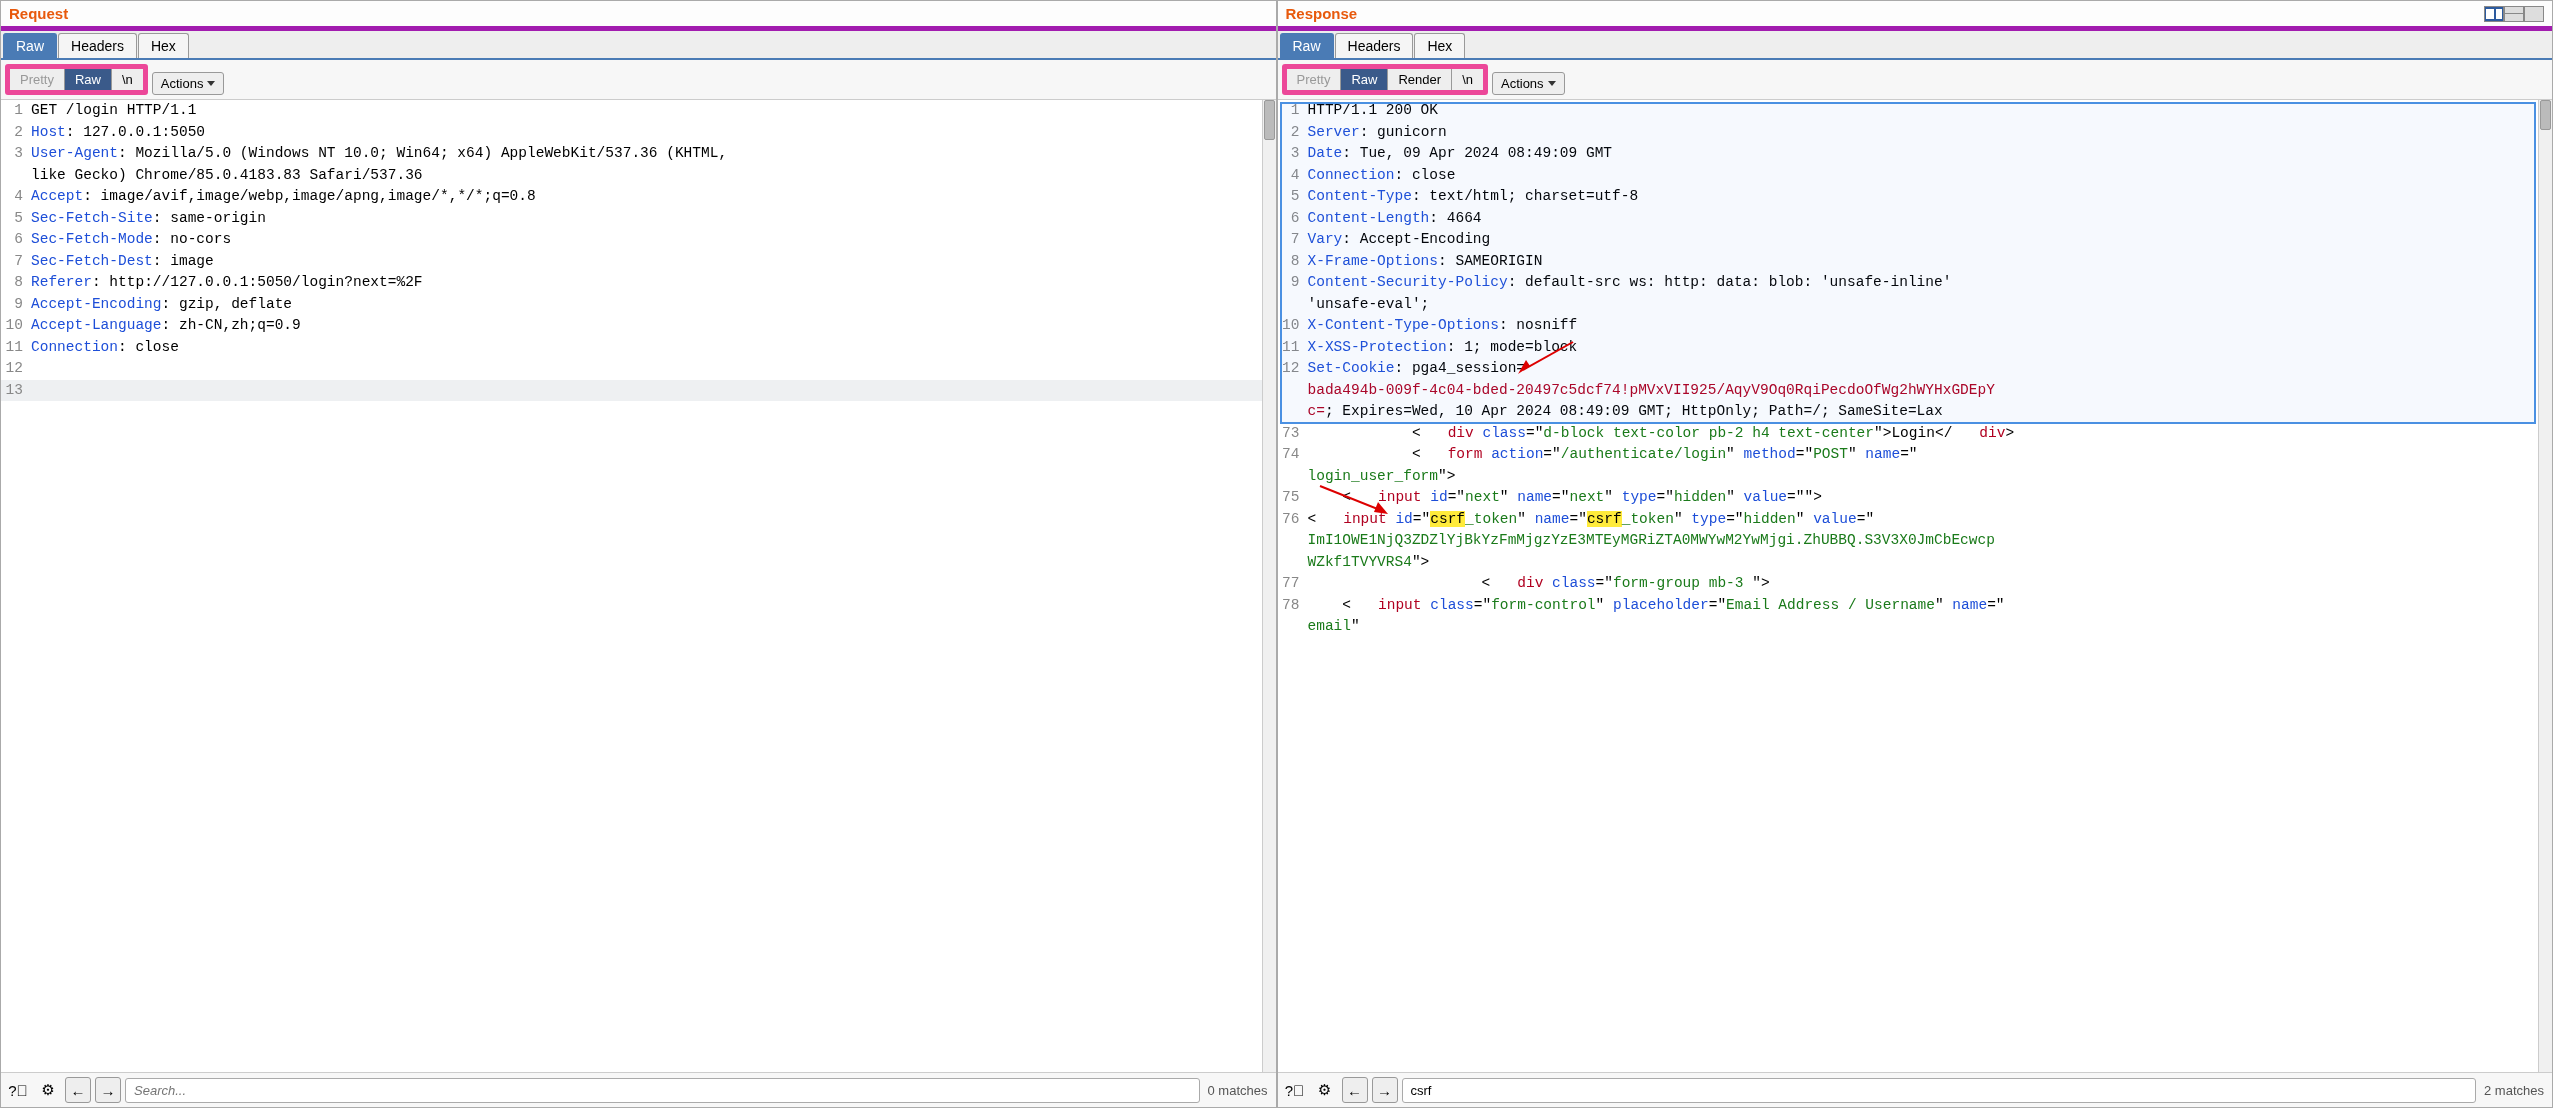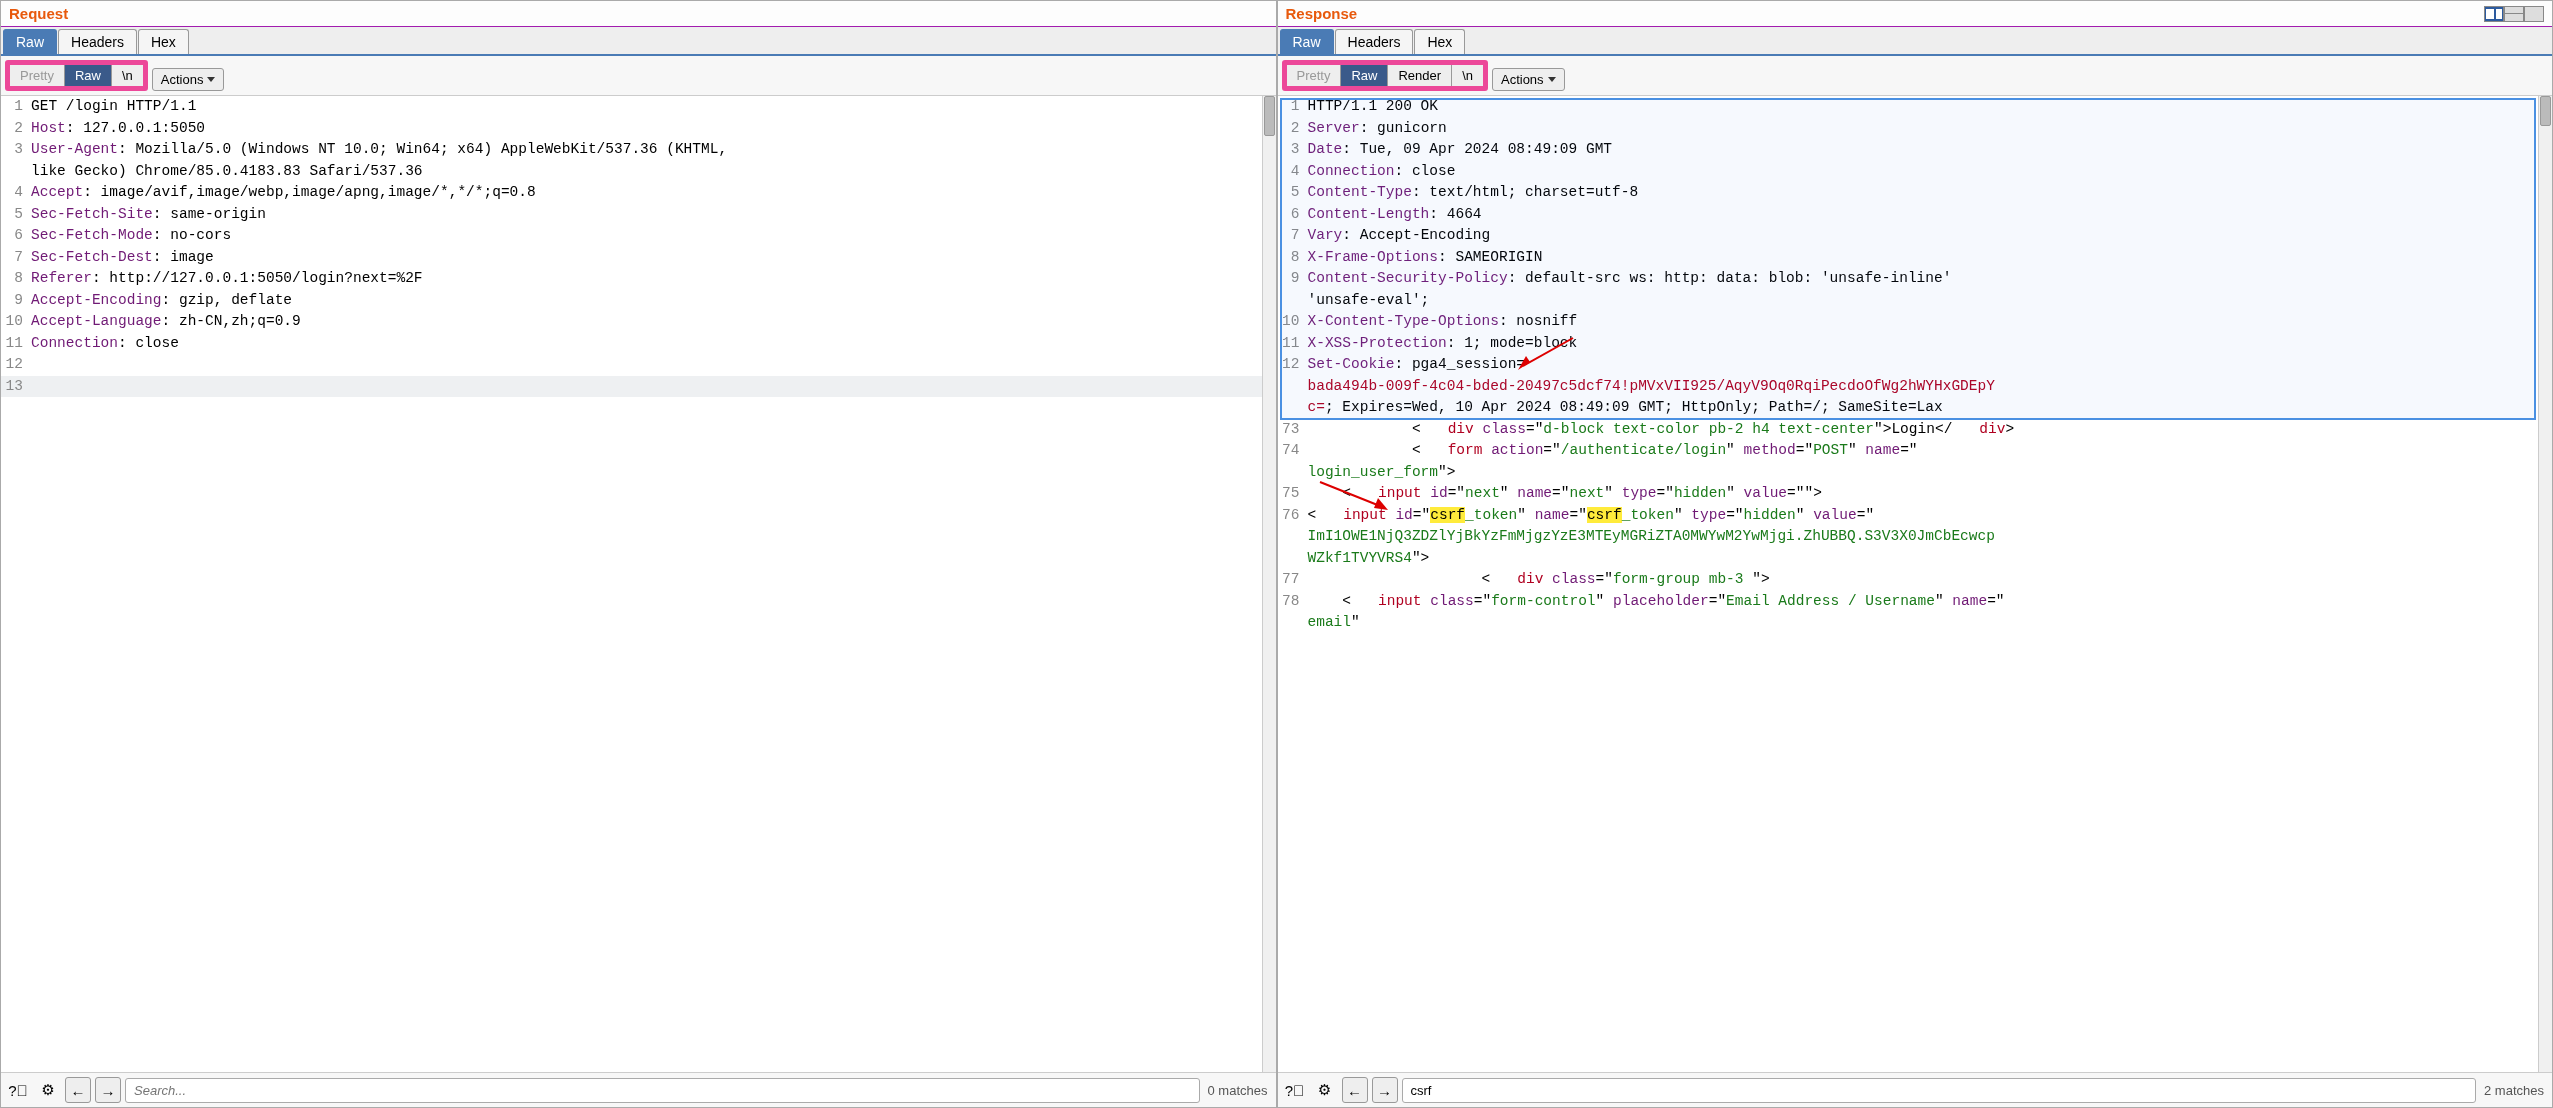--- a/index.html
+++ b/index.html
@@ -15,21 +15,21 @@
   flex: 1;
   display: flex;
   flex-direction: column;
   border: 1px solid #aaa;
   min-width: 0;
 }
 .panel-header {
   display: flex;
   align-items: center;
   padding: 4px 8px;
-  border-bottom: 1px solid #a21caf;
+  border-bottom: 5px solid #a21caf;
   background: #fdfdfd;
 }
 .panel-title {
   color: #e8590c;
   font-weight: bold;
   font-size: 15px;
 }
 .view-buttons {
   margin-left: auto;
   display: flex;
@@ -113,21 +113,21 @@
 .code-line { display: flex; white-space: pre; }
 .line-num {
   width: 28px;
   text-align: right;
   color: #888;
   padding-right: 6px;
   flex-shrink: 0;
   user-select: none;
 }
 .line-content { flex: 1; padding-left: 2px; }
-.hl-key { color: #701a75; }
+.hl-key { color: #1d4ed8; }
 .hl-red { color: #b00020; }
 .hl-tag { color: #b00020; padding-left: 27px; }
 .hl-mark { background: #ffeb3b; color: #000; }
 .hl-green { color: #1a7a1a; }
 .code-line.current { background: #eef0f2; }
 .highlight-box {
   position: absolute;
   border: 2px solid #4a90e2;
   pointer-events: none;
   background: rgba(74,144,226,0.05);

